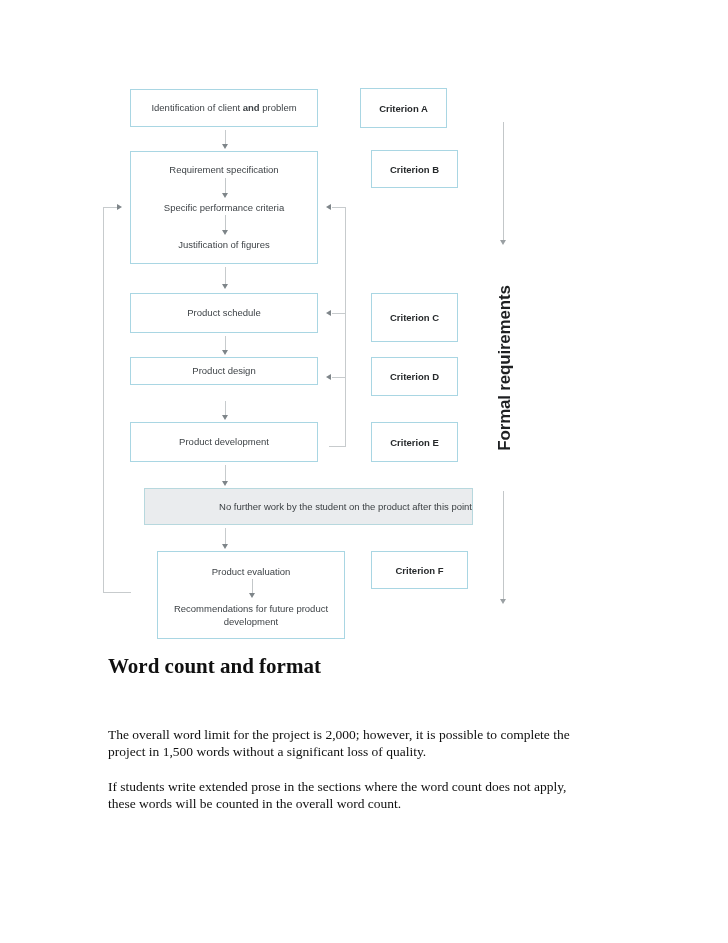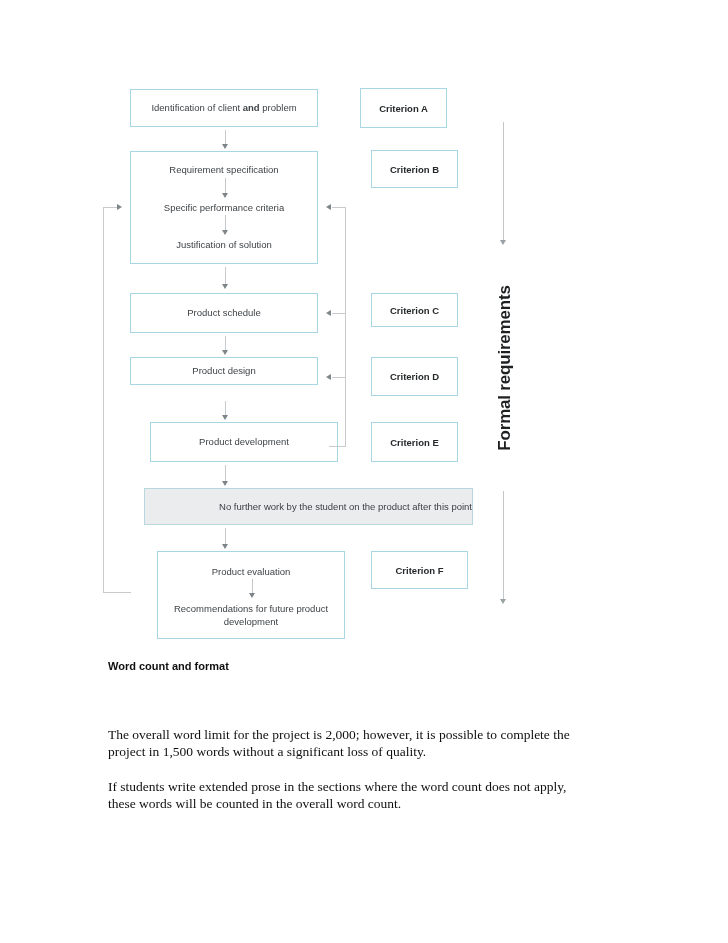--- a/index.html
+++ b/index.html
@@ -36,22 +36,22 @@
   .ah-right{position:absolute;width:0;height:0;
             border-top:3px solid transparent;border-bottom:3px solid transparent;
             border-left:5px solid var(--head);}
   .ah-left{position:absolute;width:0;height:0;
            border-top:3px solid transparent;border-bottom:3px solid transparent;
            border-right:5px solid var(--head);}
   .formal{position:absolute;left:419px;top:351px;width:172px;height:34px;
           transform:rotate(-90deg);display:flex;align-items:center;justify-content:center;
           font-size:17px;font-weight:bold;color:#1e2022;letter-spacing:-0.2px;white-space:nowrap;}
   .heading{position:absolute;left:108px;top:657px;
-           font-family:Liberation Sans, sans-serif;
-           font-size:11px;font-weight:bold;color:var(--bodytext);line-height:19px;}
+           font-family:Liberation Serif, serif;
+           font-size:21px;font-weight:bold;color:var(--bodytext);line-height:19px;}
   .para{position:absolute;left:108px;width:505px;
         font-family:"Liberation Serif","DejaVu Serif",serif;
         font-size:13.5px;color:var(--bodytext);line-height:17px;white-space:pre-line;}
   .mline{white-space:pre-line;line-height:13px;}
 </style>
 </head>
 <body>
 
 <div class="page">
 
@@ -64,41 +64,41 @@
     <div class="ln" style="left:225px;top:130px;width:1px;height:14px;"></div>
     <div class="ah-down" style="left:222px;top:144px;"></div>
 
     <div class="fbox multi" style="left:130px;top:151px;width:188px;height:113px;">
       <div class="t" style="top:12px;">Requirement specification</div>
       <div class="ln light" style="left:94px;top:26px;width:1px;height:15px;"></div>
       <div class="ah-down" style="left:91px;top:41px;"></div>
       <div class="t" style="top:50px;">Specific performance criteria</div>
       <div class="ln light" style="left:94px;top:63px;width:1px;height:15px;"></div>
       <div class="ah-down" style="left:91px;top:78px;"></div>
-      <div class="t" style="top:87px;">Justification of solution</div>
+      <div class="t" style="top:87px;">Justification of figures</div>
     </div>
 
     <div class="ln" style="left:225px;top:267px;width:1px;height:17px;"></div>
     <div class="ah-down" style="left:222px;top:284px;"></div>
 
     <div class="fbox" style="left:130px;top:293px;width:188px;height:40px;">
       <span>Product schedule</span>
     </div>
 
     <div class="ln" style="left:225px;top:336px;width:1px;height:14px;"></div>
     <div class="ah-down" style="left:222px;top:350px;"></div>
 
     <div class="fbox" style="left:130px;top:357px;width:188px;height:28px;">
       <span>Product design</span>
     </div>
 
     <div class="ln" style="left:225px;top:401px;width:1px;height:14px;"></div>
     <div class="ah-down" style="left:222px;top:415px;"></div>
 
-    <div class="fbox" style="left:130px;top:422px;width:188px;height:40px;margin-left:20px;">
+    <div class="fbox" style="left:130px;top:422px;width:188px;height:40px;">
       <span>Product development</span>
     </div>
 
     <div class="ln" style="left:225px;top:465px;width:1px;height:16px;"></div>
     <div class="ah-down" style="left:222px;top:481px;"></div>
 
     <div class="fbox note" style="left:144px;top:488px;width:329px;height:37px;justify-content:flex-end;">
       <span>No further work by the student on the product after this point</span>
     </div>
 
@@ -126,21 +126,21 @@
     <div class="ah-left" style="left:326px;top:310px;"></div>
     <div class="ln" style="left:332px;top:377px;width:13px;height:1px;"></div>
     <div class="ah-left" style="left:326px;top:374px;"></div>
 
     <div class="cbox" style="left:360px;top:88px;width:87px;height:40px;">
       <span>Criterion A</span>
     </div>
     <div class="cbox" style="left:371px;top:150px;width:87px;height:38px;">
       <span>Criterion B</span>
     </div>
-    <div class="cbox" style="left:371px;top:293px;width:87px;height:34px;">
+    <div class="cbox" style="left:371px;top:293px;width:87px;height:49px;">
       <span>Criterion C</span>
     </div>
     <div class="cbox" style="left:371px;top:357px;width:87px;height:39px;">
       <span>Criterion D</span>
     </div>
     <div class="cbox" style="left:371px;top:422px;width:87px;height:40px;">
       <span>Criterion E</span>
     </div>
     <div class="cbox" style="left:371px;top:551px;width:97px;height:38px;">
       <span>Criterion F</span>

